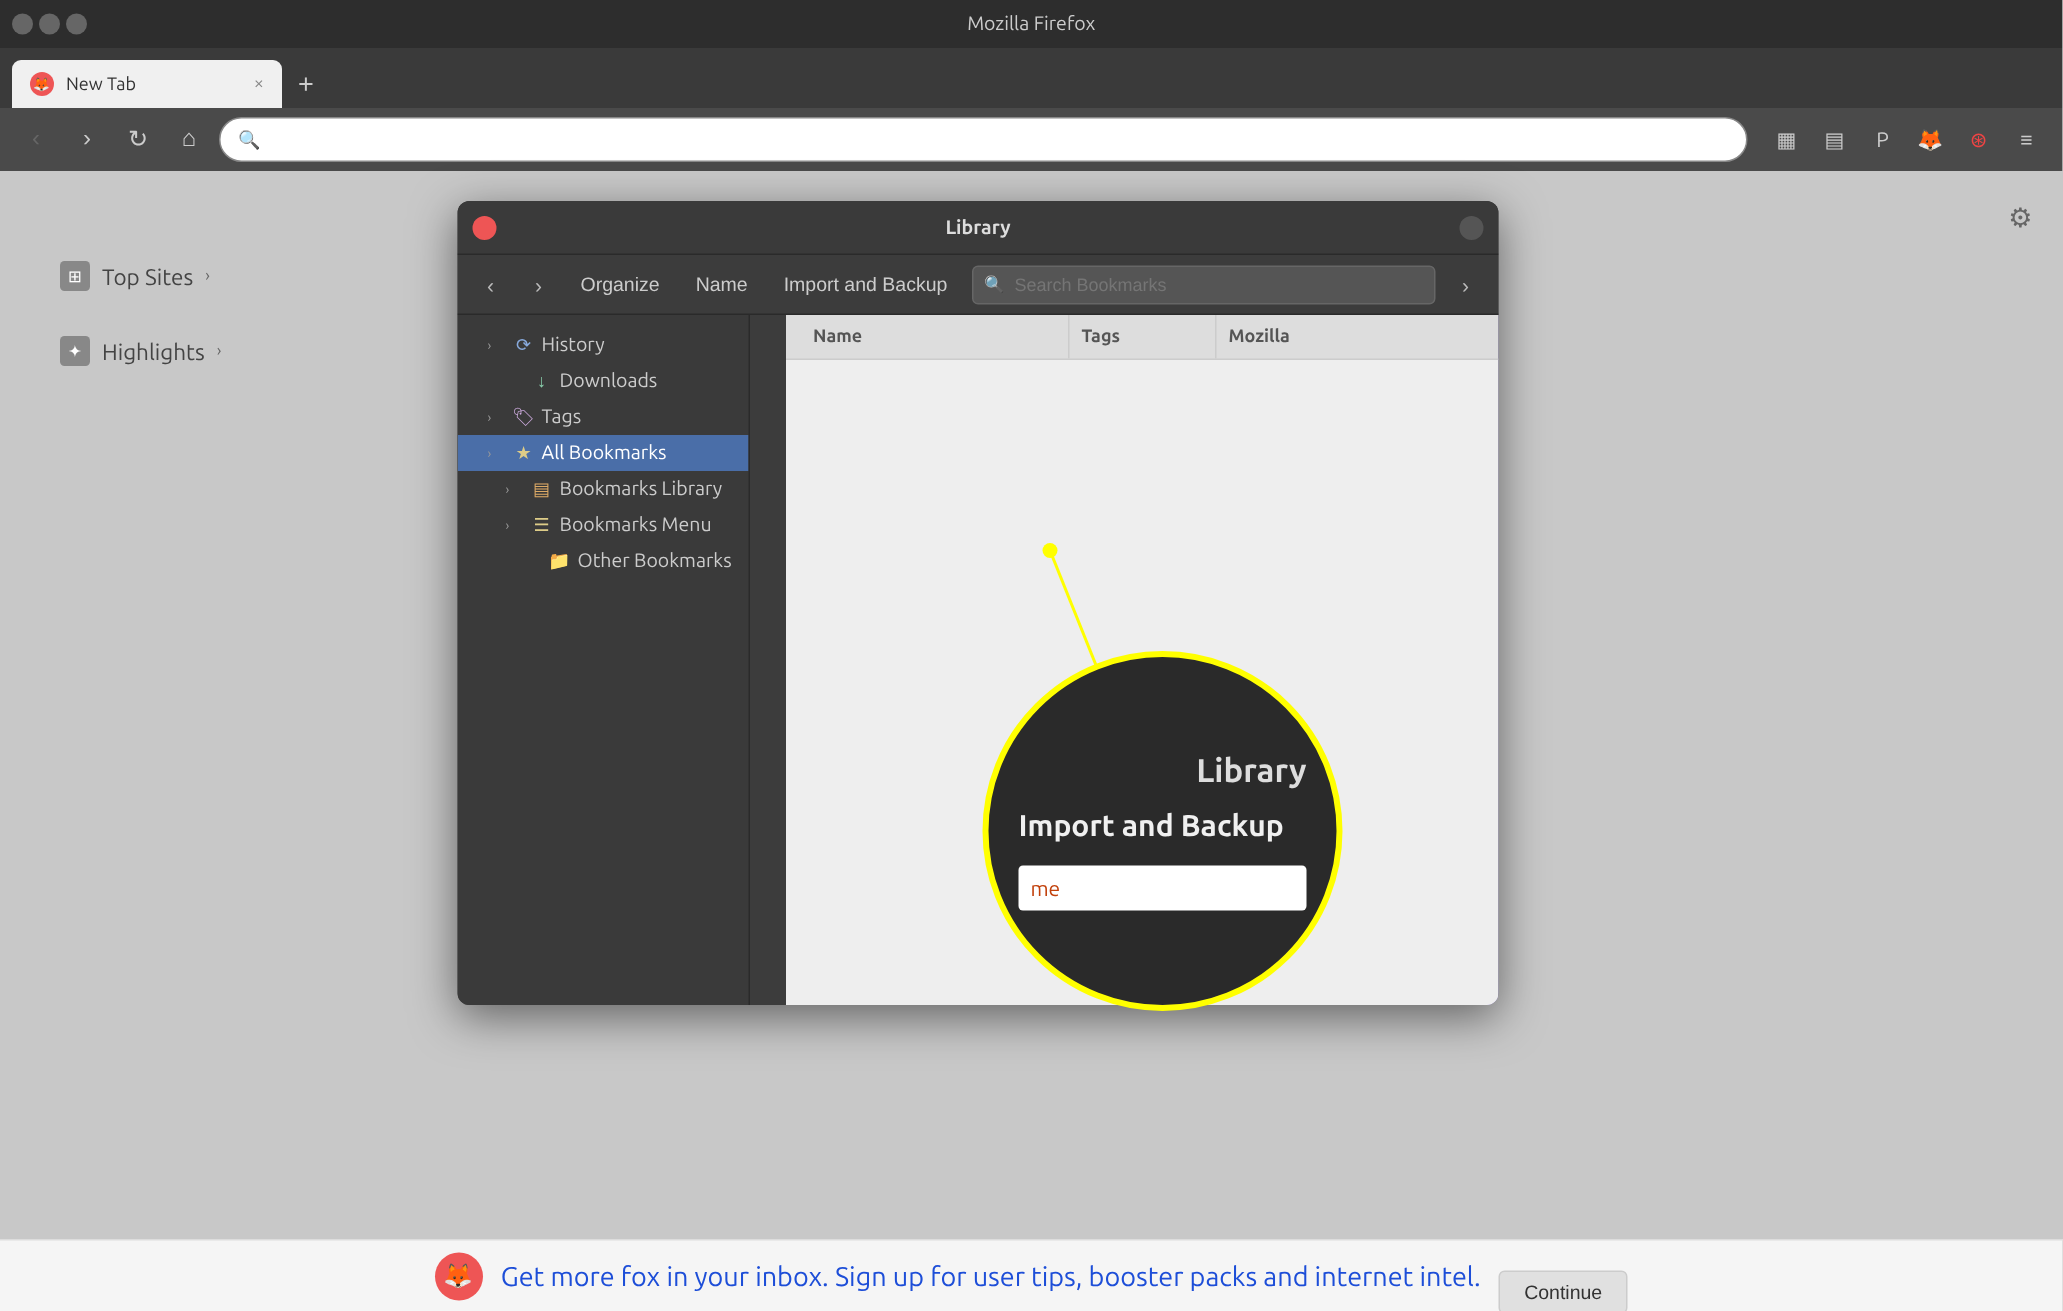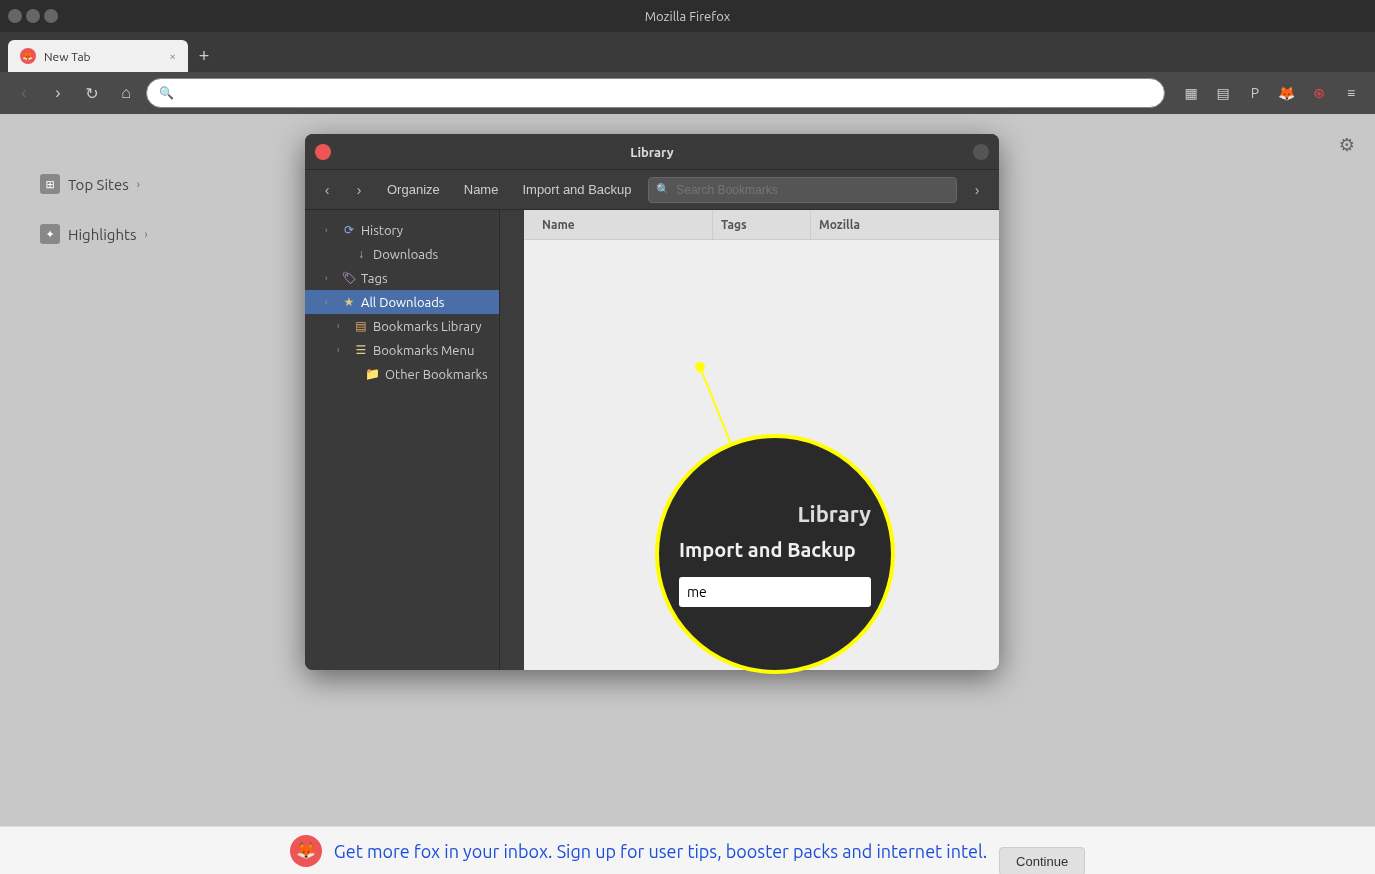--- a/index.html
+++ b/index.html
@@ -472,21 +472,21 @@
     }
     .zoom-white-area {
       background: white;
       height: 30px;
       border-radius: 3px;
       display: flex;
       align-items: center;
       padding: 0 8px;
     }
     .zoom-white-text {
-      color: #000000;
+      color: #c2410c;
       font-size: 14px;
     }
 
     
     .bottom-bar {
       position: fixed;
       bottom: 0;
       width: 100%;
       height: 48px;
       background: #f5f5f5;
@@ -629,21 +629,21 @@
 
         <div class="tree-item tree-indent-1">
           <span class="tree-arrow">›</span>
           <span class="tree-icon tags-icon">🏷</span>
           <span>Tags</span>
         </div>
 
         <div class="tree-item tree-indent-1 selected">
           <span class="tree-arrow">›</span>
           <span class="tree-icon bookmarks-icon">★</span>
-          <span>All Downloads</span>
+          <span>All Bookmarks</span>
         </div>
 
         <div class="tree-item tree-indent-2">
           <span class="tree-arrow">›</span>
           <span class="tree-icon toolbar-icon-b">▤</span>
           <span>Bookmarks Library</span>
         </div>
 
         <div class="tree-item tree-indent-2">
           <span class="tree-arrow">›</span>

